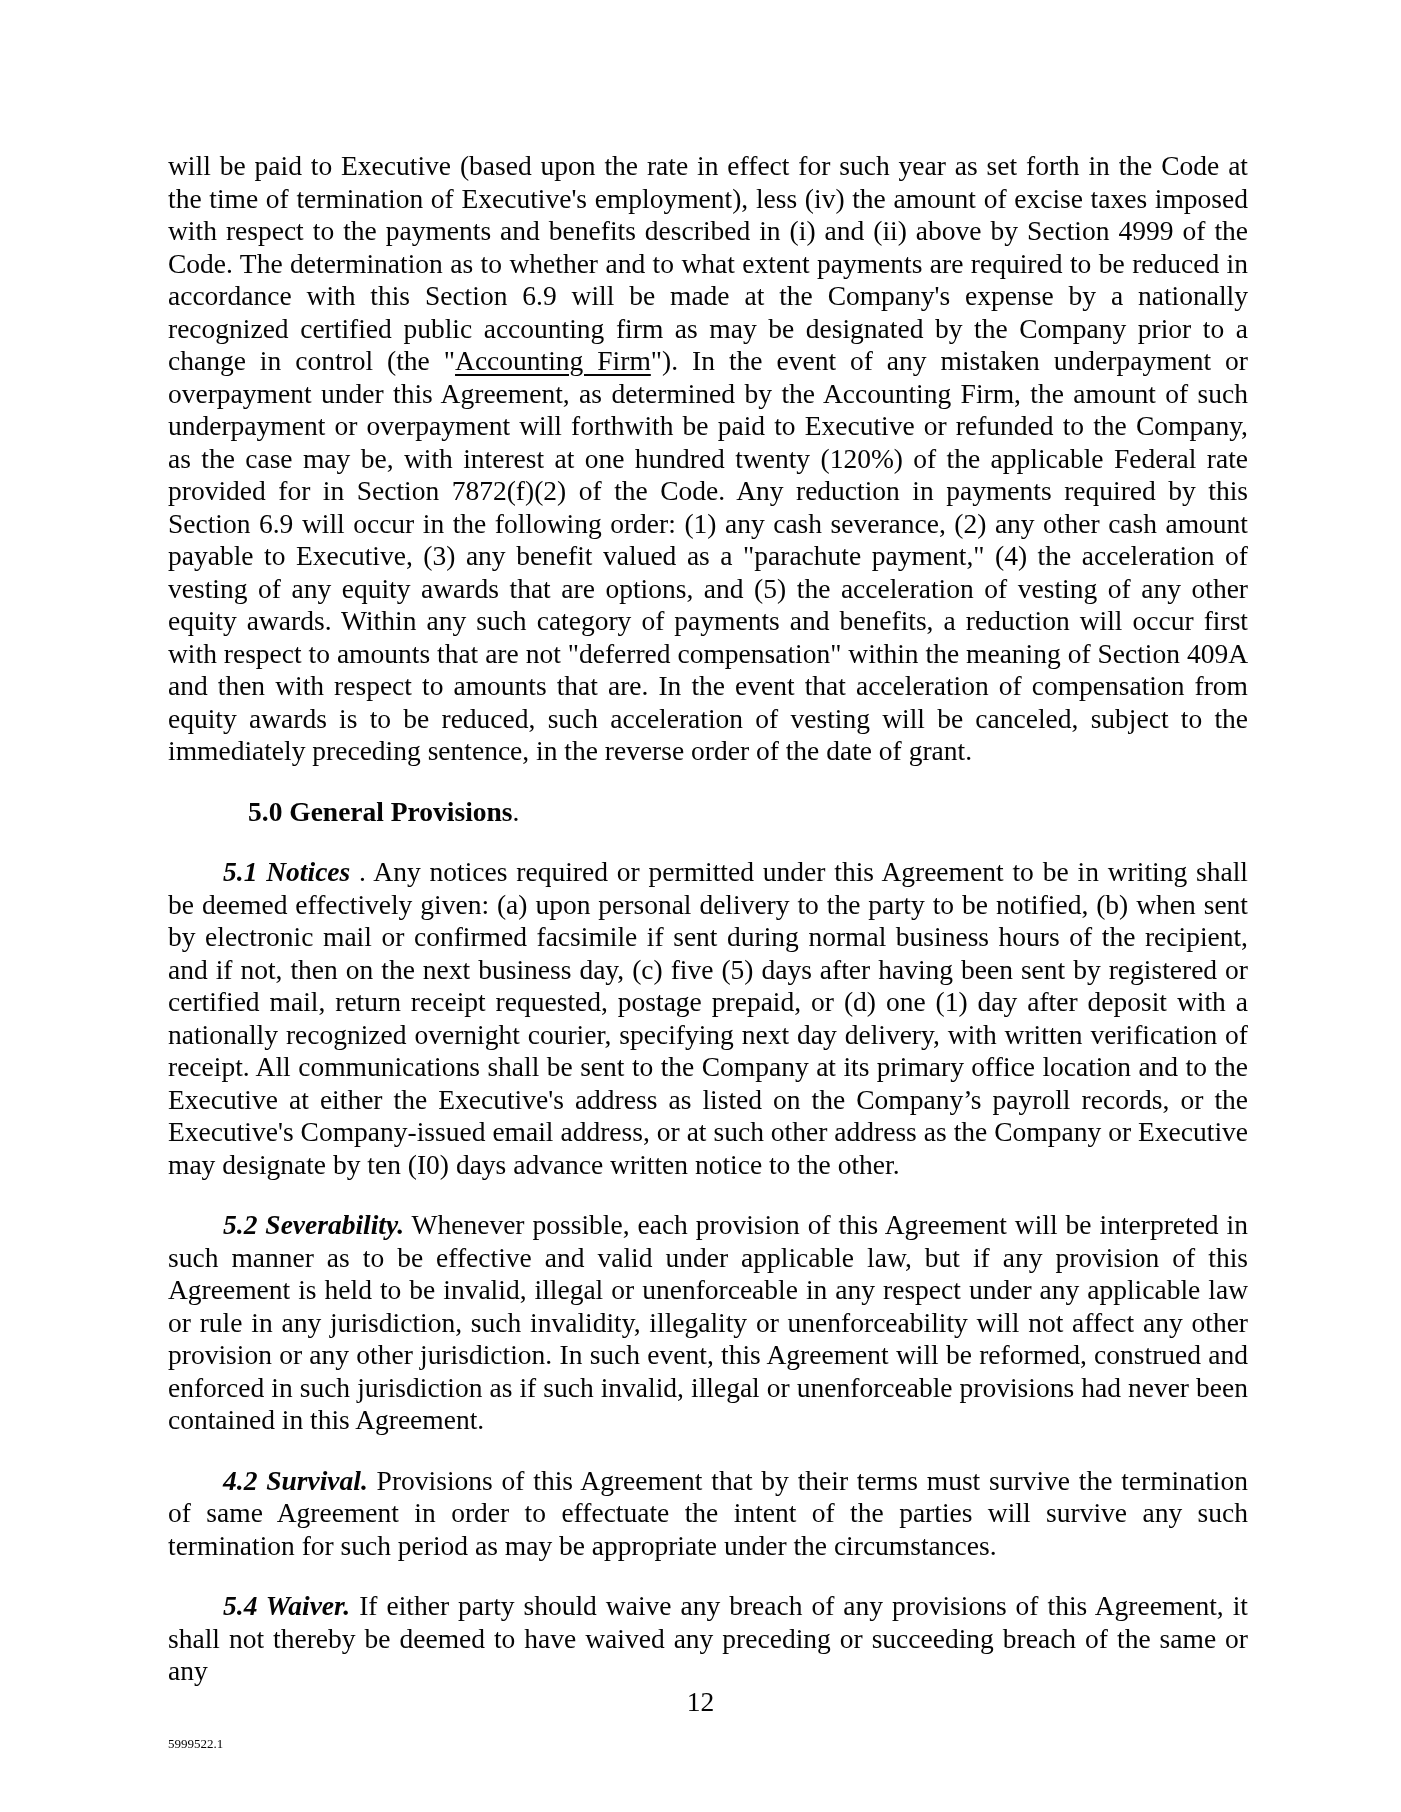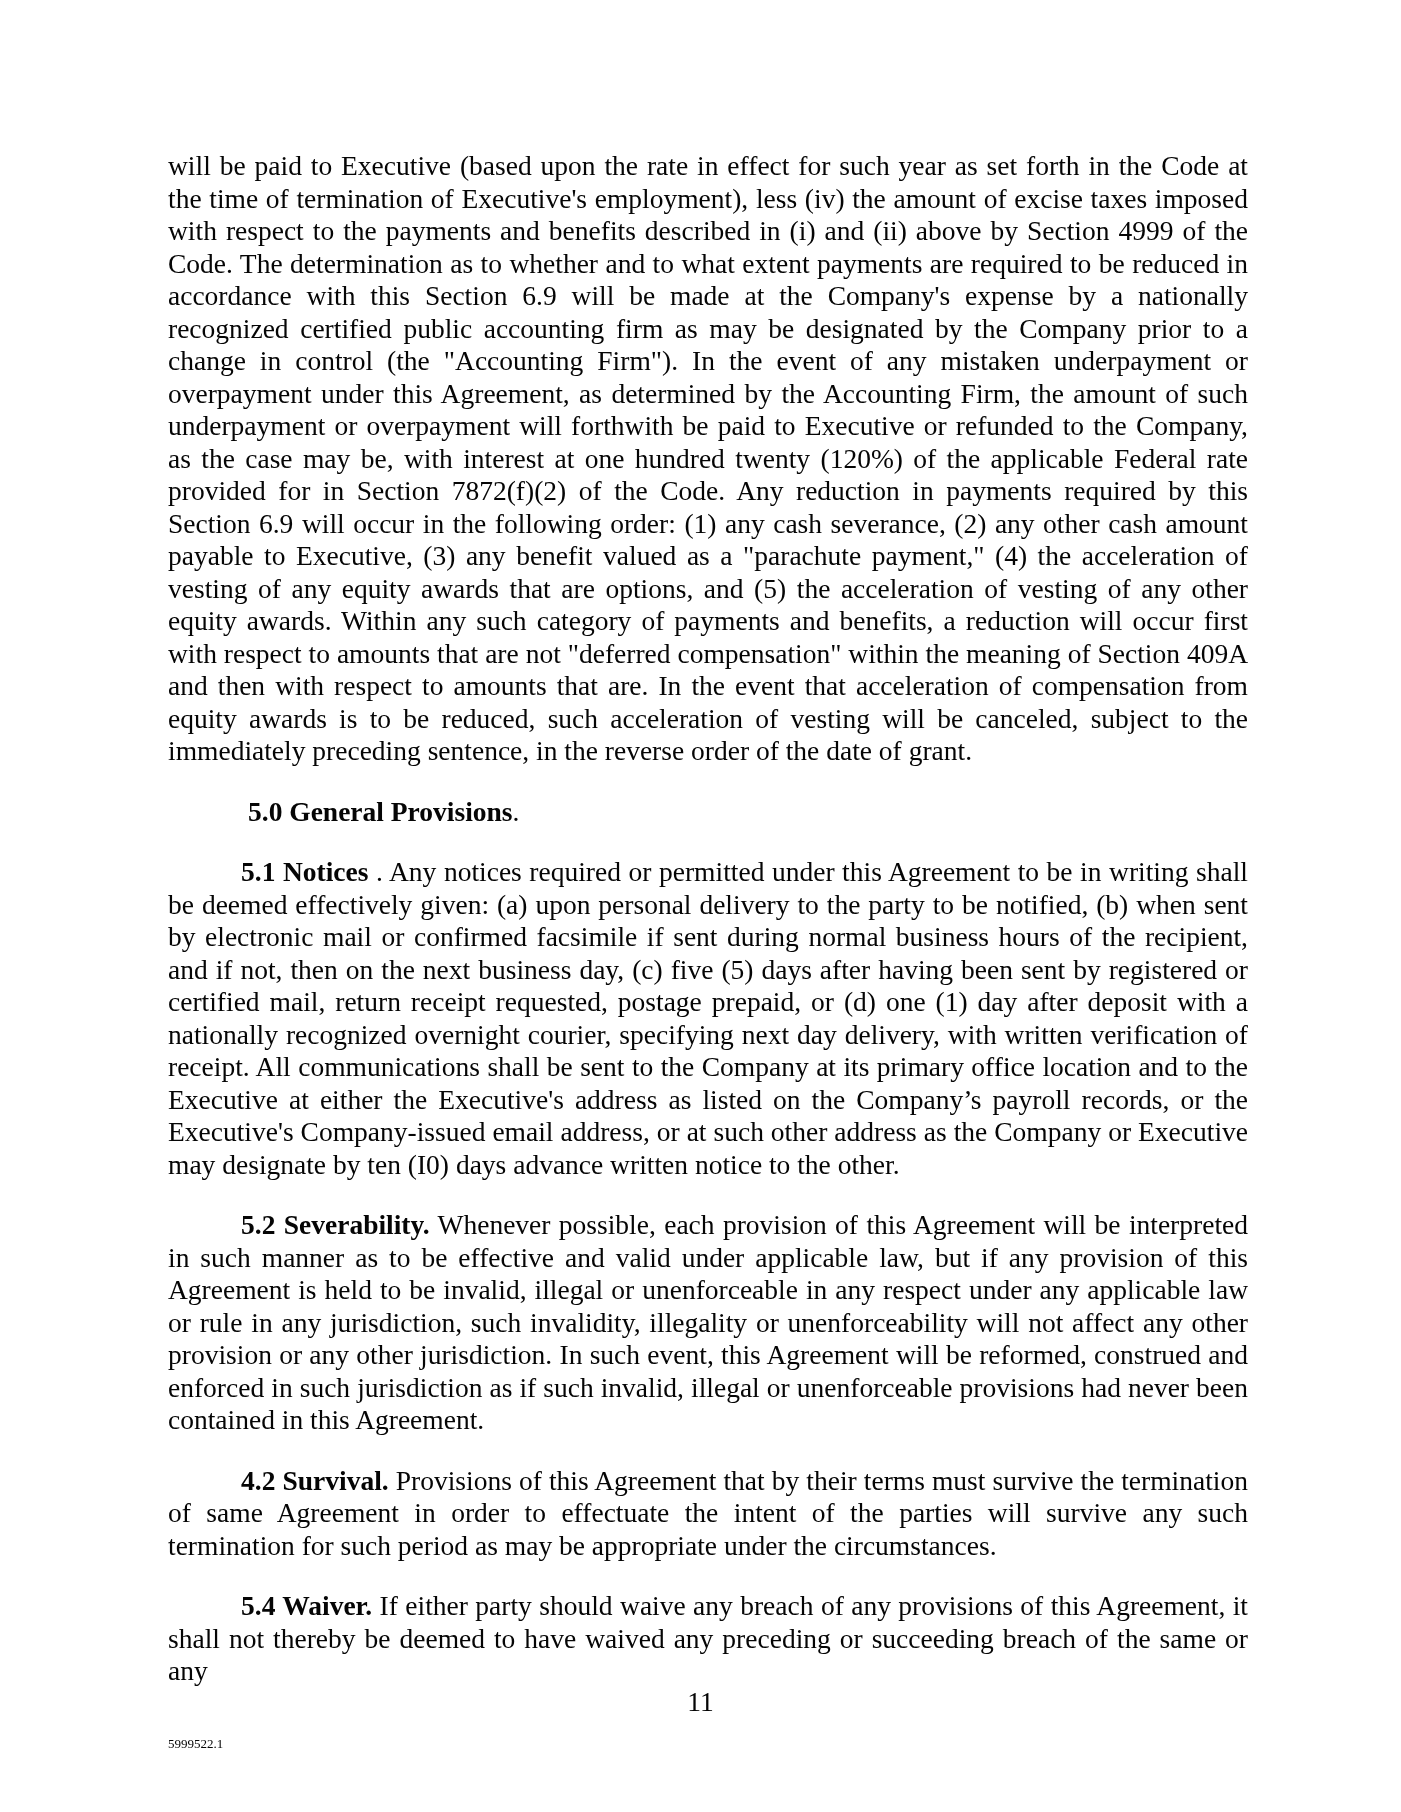--- a/index.html
+++ b/index.html
@@ -41,23 +41,24 @@
   .heading {
     margin: 28px 0 0 80px;
     text-align: left;
     font-weight: bold;
   }
   .hnum { font-style: normal; margin-top: 24px; }
   .htitle { }
   .hperiod { font-weight: normal; font-style: normal; }
   .label {
     font-weight: bold;
-    margin-left: 18px;
+    font-style: italic;
   }
   .underline {
+    text-decoration: underline;
     text-underline-offset: 4px;
   }
   .page-number {
     position: absolute;
     top: 1686px;
     left: 0;
     width: 1401px;
     text-align: center;
     font-size: 27.5px;
   }
@@ -84,15 +85,15 @@
     <p class="para section"><span class="label">5.1 Notices</span><span class="sep"> .  </span><span>Any notices required or permitted under this Agreement to be in writing shall be deemed effectively given: (a) upon personal delivery to the party to be notified, (b) when sent by electronic mail or confirmed facsimile if sent during normal business hours of the recipient, and if not, then on the next business day, (c) five (5) days after having been sent by registered or certified mail, return receipt requested, postage prepaid, or (d) one (1) day after deposit with a nationally recognized overnight courier, specifying next day delivery, with written verification of receipt. All communications shall be sent to the Company at its primary office location and to the Executive at either the Executive's address as listed on the Company’s payroll records, or the Executive's Company-issued email address, or at such other address as the Company or Executive may designate by ten (I0) days advance written notice to the other.</span></p>
 
     <p class="para section"><span class="label">5.2 Severability.</span><span class="sep">  </span><span>Whenever possible, each provision of this Agreement will be interpreted in such manner as to be effective and valid under applicable law, but if any provision of this Agreement is held to be invalid, illegal or unenforceable in any respect under any applicable law or rule in any jurisdiction, such invalidity, illegality or unenforceability will not affect any other provision or any other jurisdiction. In such event, this Agreement will be reformed, construed and enforced in such jurisdiction as if such invalid, illegal or unenforceable provisions had never been contained in this Agreement.</span></p>
 
     <p class="para section"><span class="label">4.2 Survival.</span><span class="sep">  </span><span>Provisions of this Agreement that by their terms must survive the termination of same Agreement in order to effectuate the intent of the parties will survive any such termination for such period as may be appropriate under the circumstances.</span></p>
 
     <p class="para section"><span class="label">5.4 Waiver.</span><span class="sep">  </span><span>If either party should waive any breach of any provisions of this Agreement, it shall not thereby be deemed to have waived any preceding or succeeding breach of the same or any</span></p>
 
   </div>
 
-  <div class="page-number">11</div>
+  <div class="page-number">12</div>
   <div class="doc-id">5999522.1</div>
 </div>
 
 </body></html>

